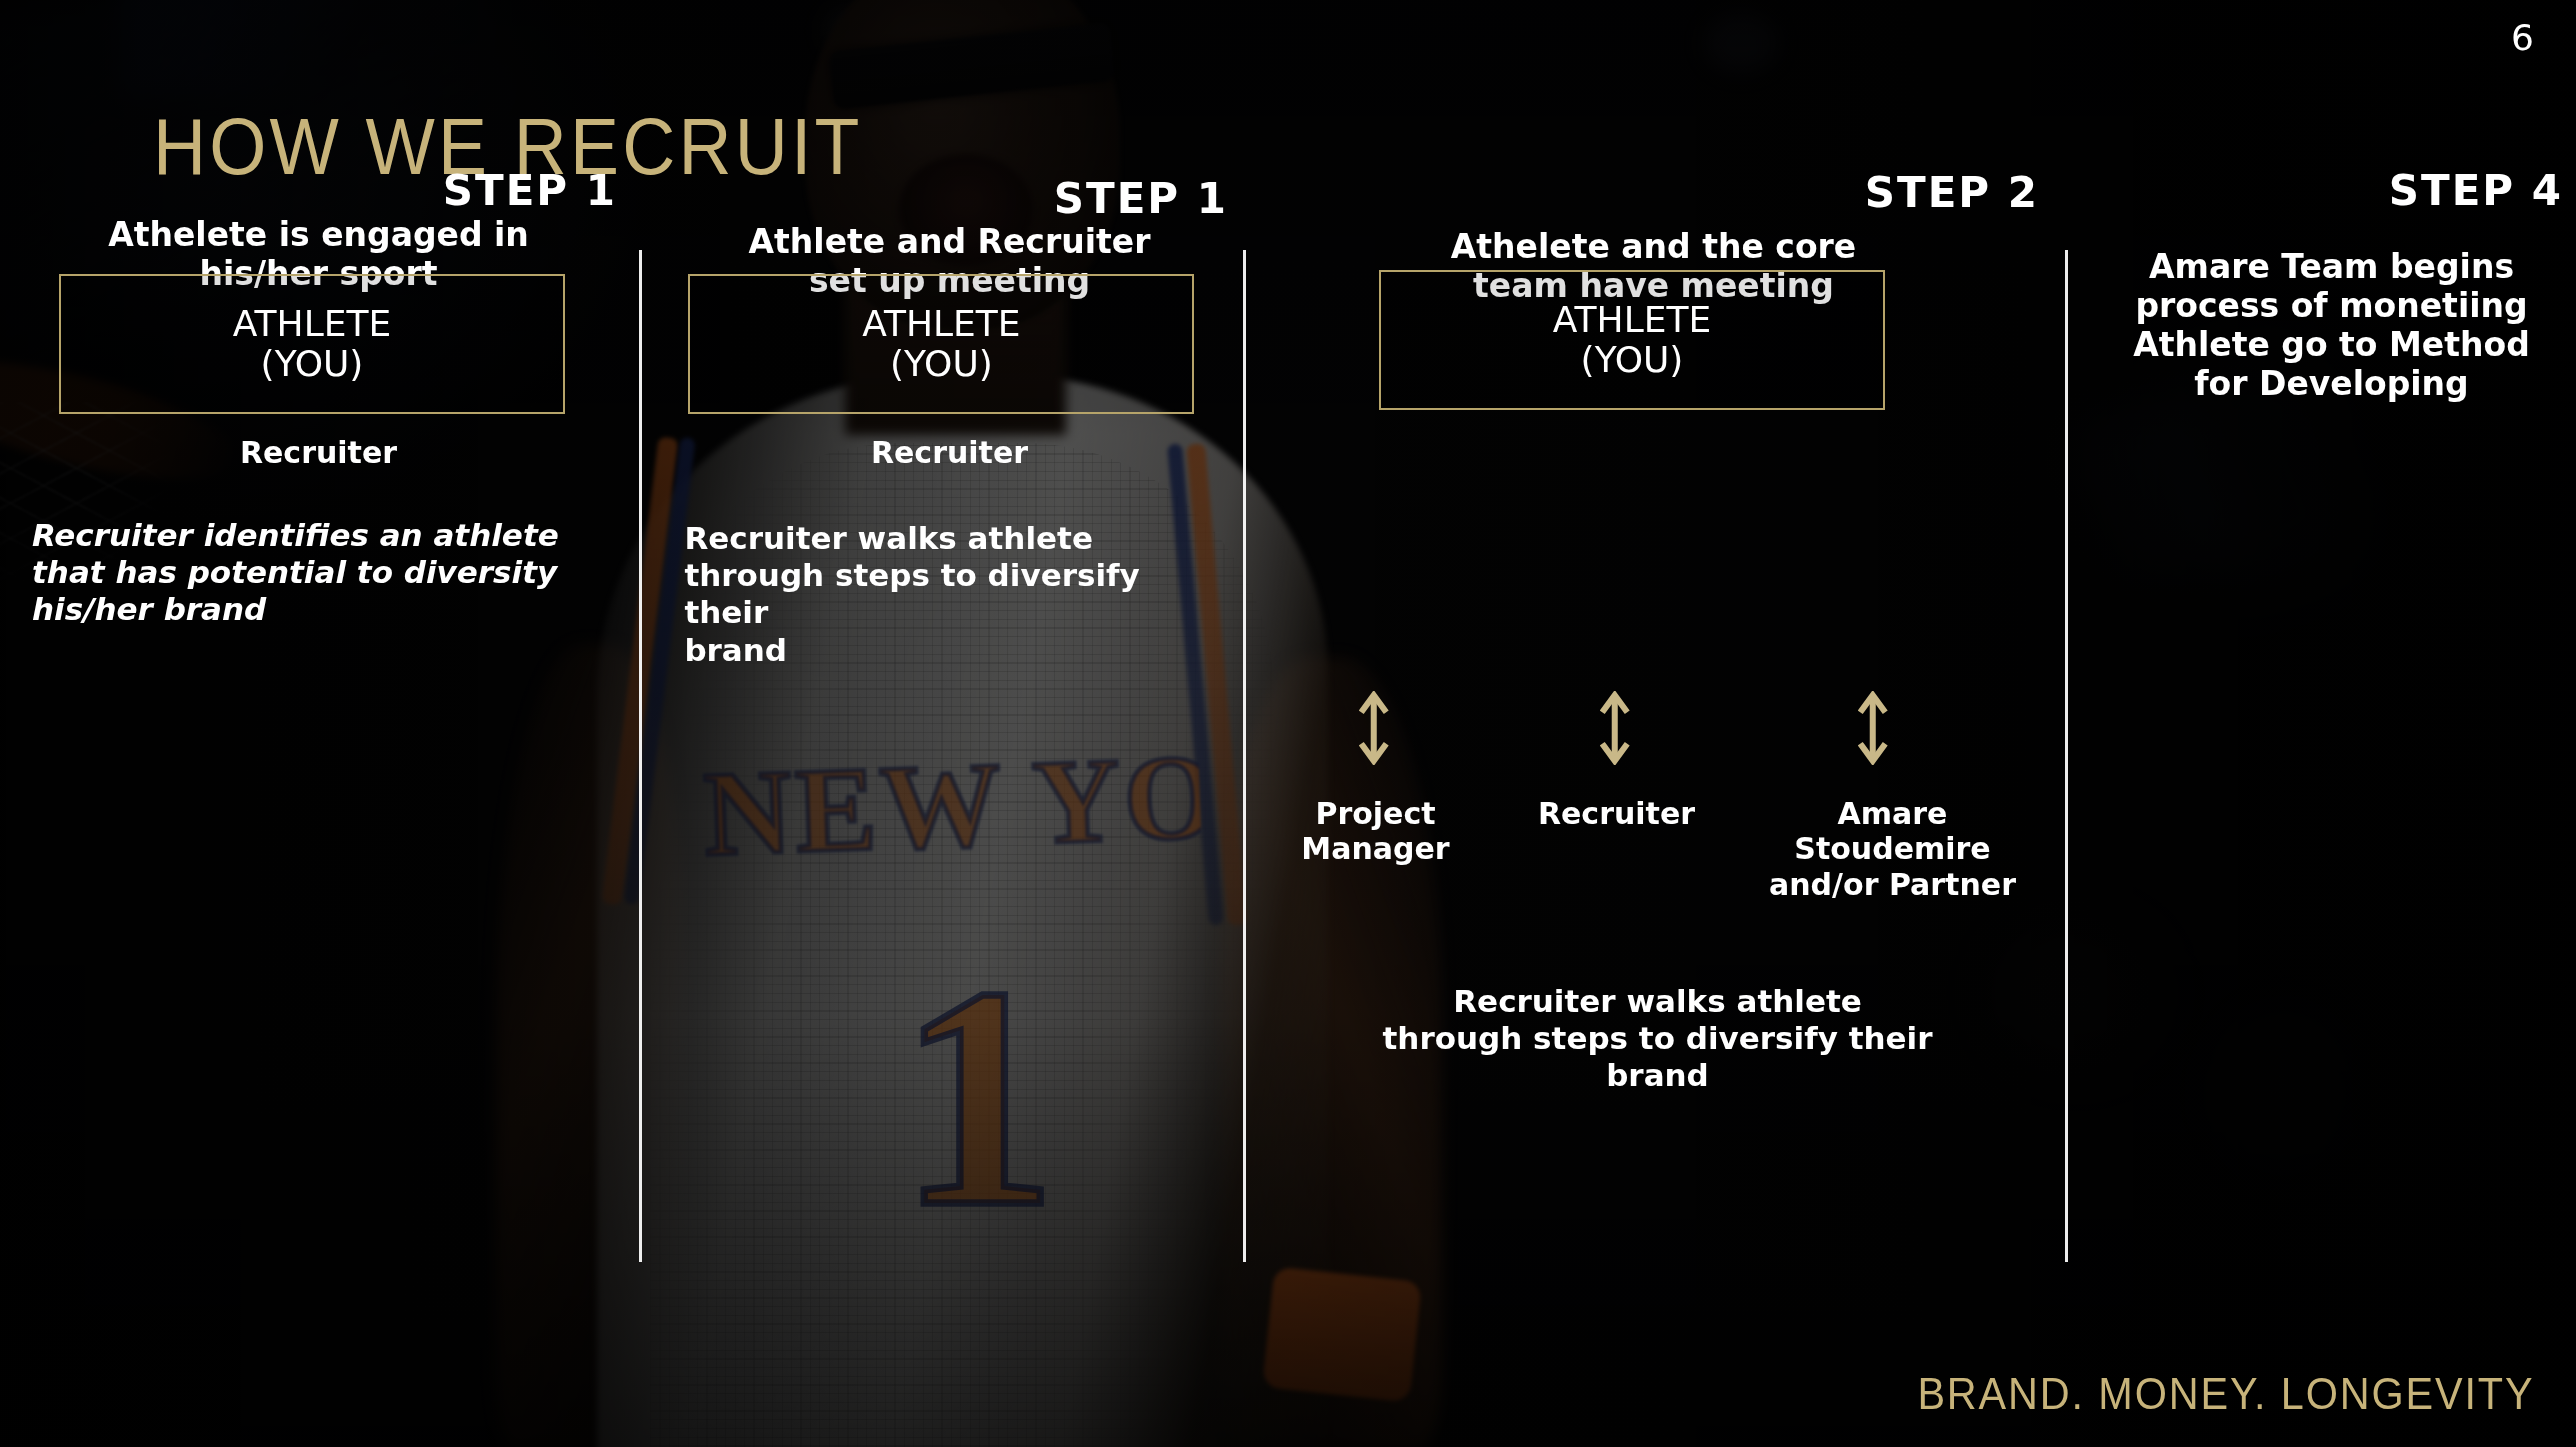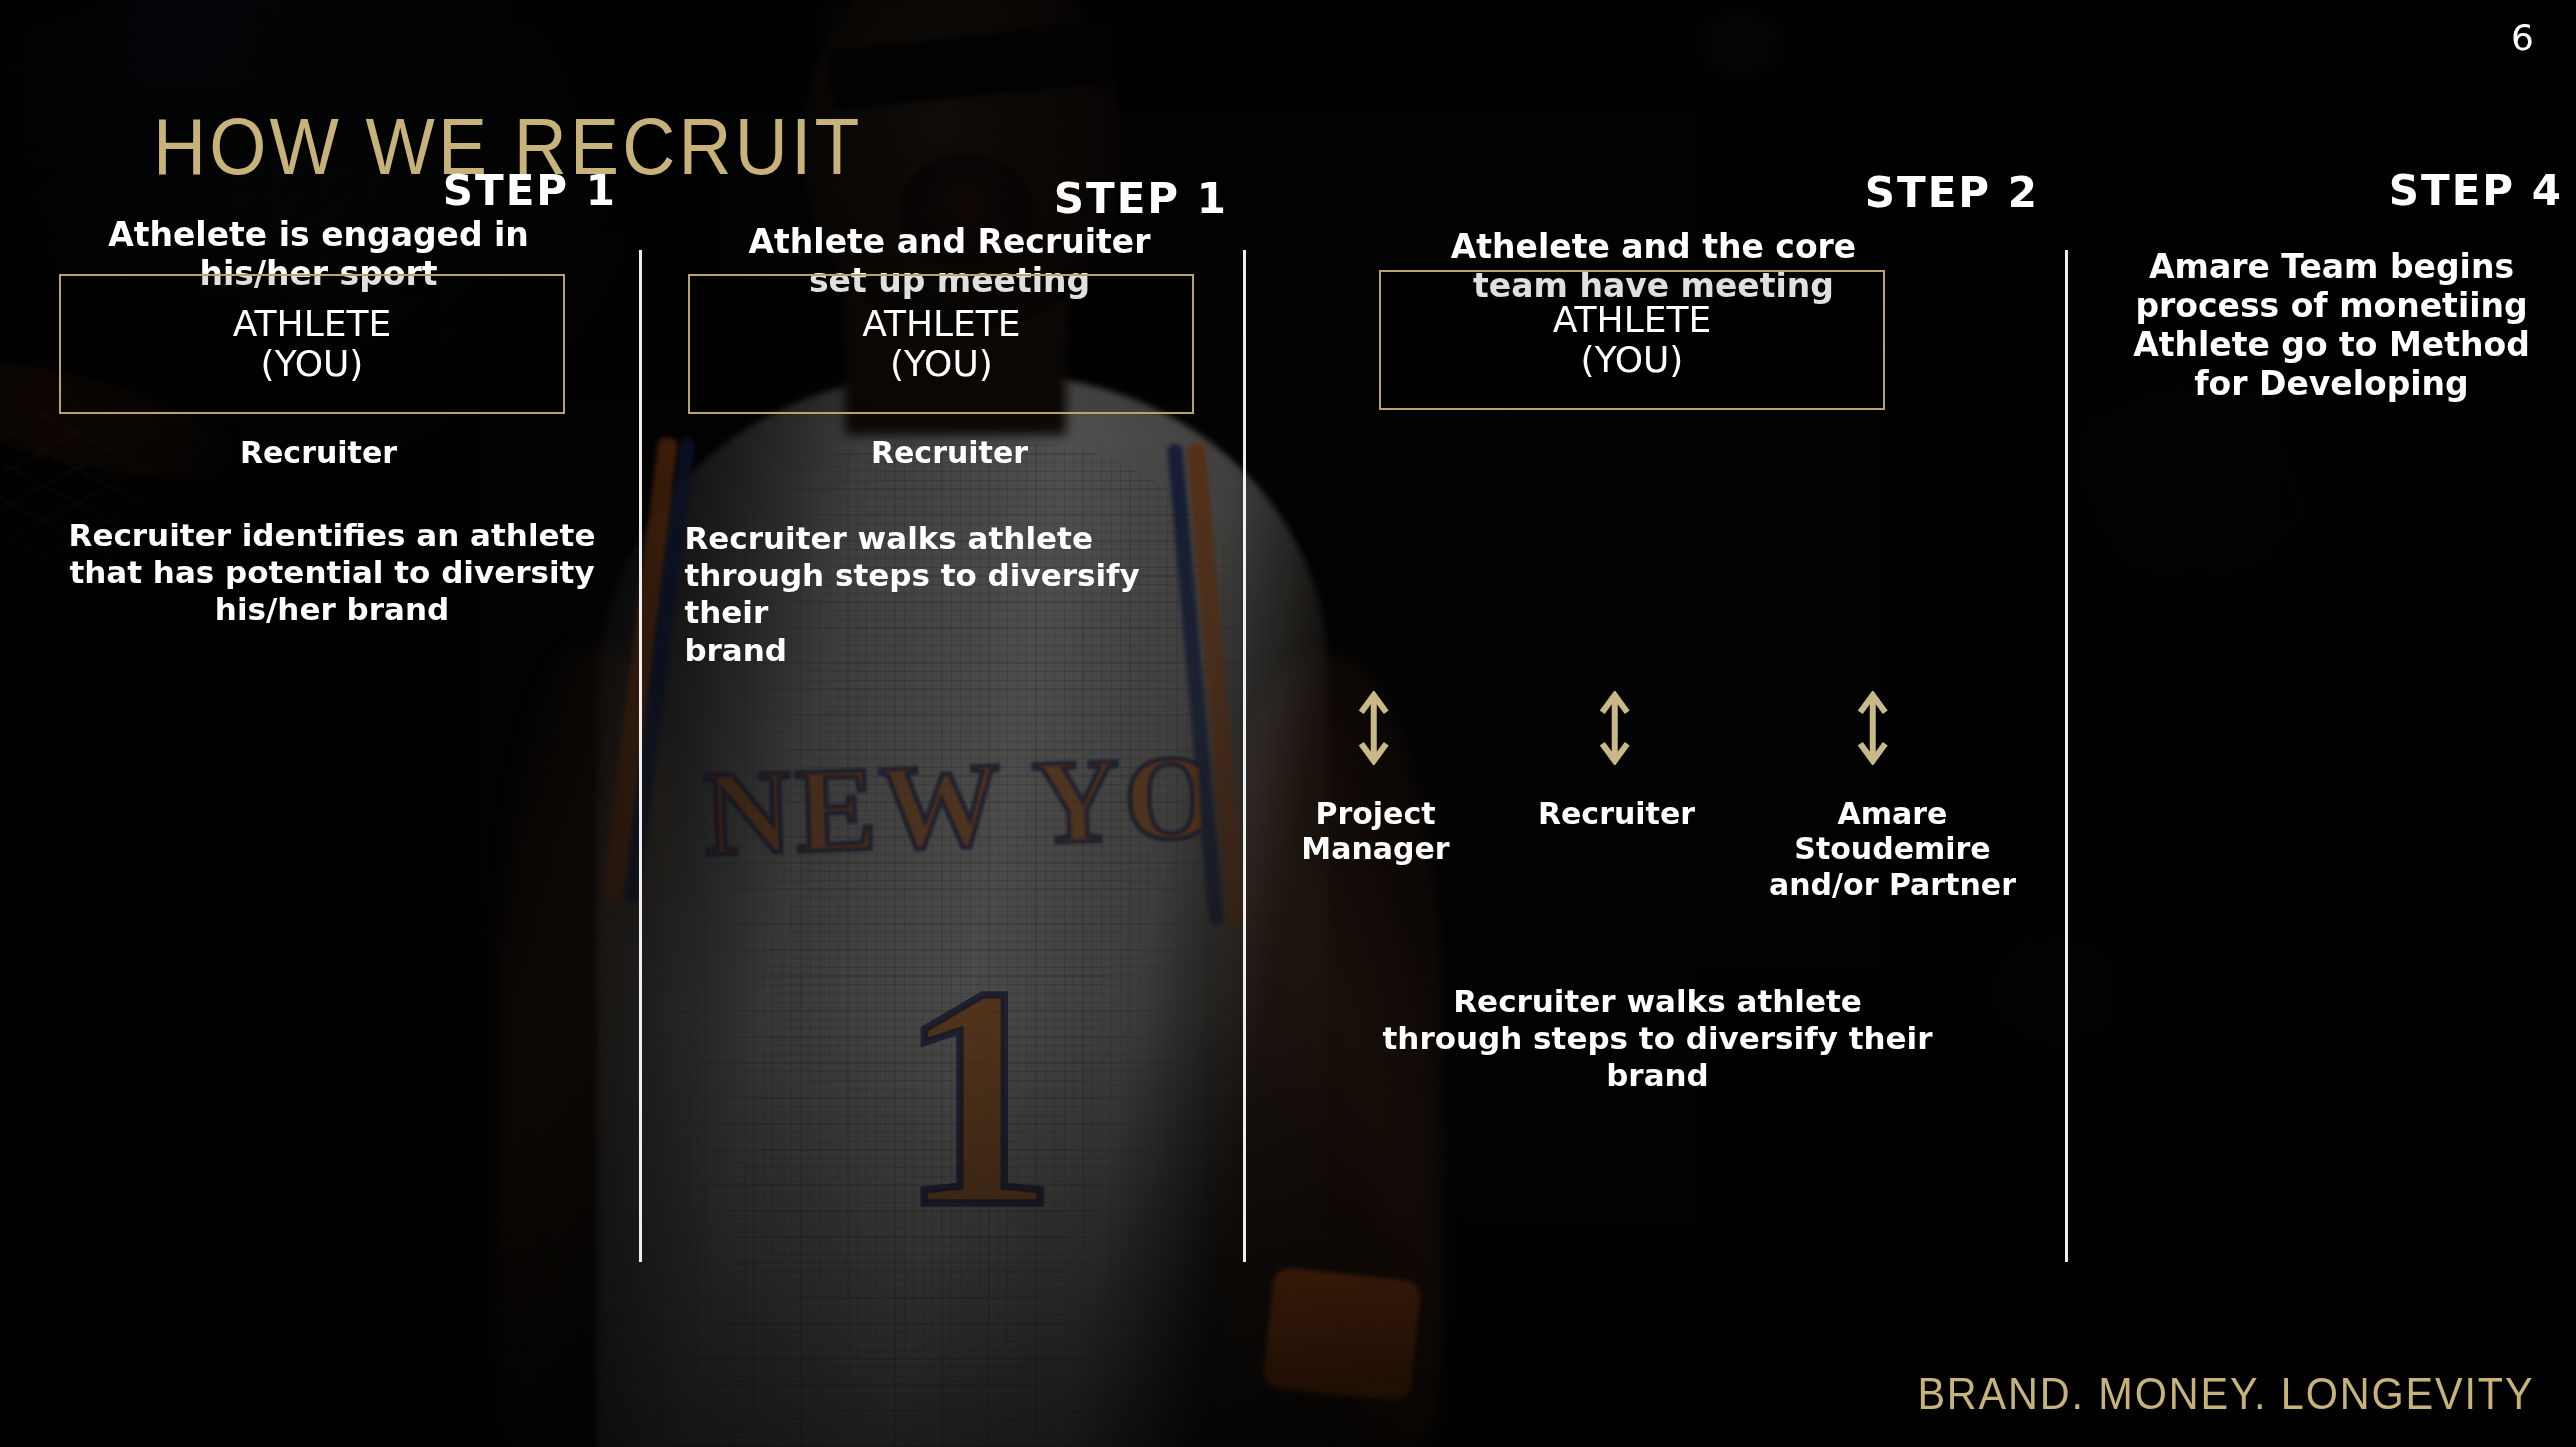--- a/index.html
+++ b/index.html
@@ -329,21 +329,21 @@
       <div class="step-desc" style="top:216px; white-space:pre-line;">Athelete is engaged in
 his/her sport</div>
 
       <div class="athlete-box" style="left:39px; top:274px; width:506px; height:140px;">
         <span>ATHLETE</span>
         <span>(YOU)</span>
       </div>
 
       <div class="role-label" style="left:0; top:435px; width:100%; white-space:pre-line;">Recruiter</div>
 
-      <div class="body-text" style="left:20px; top:517px; width:584px; text-align:center; white-space:pre-line;">Recruiter identifies an athlete
+      <div class="body-text" style="left:12px; top:517px; width:584px; white-space:pre-line;font-style:italic;">Recruiter identifies an athlete
 that has potential to diversity
 his/her brand</div>
     </div>
 
     <div class="column col2">
       <div class="step-title" style="top:174px;">STEP 1</div>
       <div class="step-desc" style="top:223px; white-space:pre-line;">Athlete and Recruiter
 set up meeting</div>
 
       <div class="athlete-box" style="left:17.4px; top:274px; width:506px; height:140px;">

